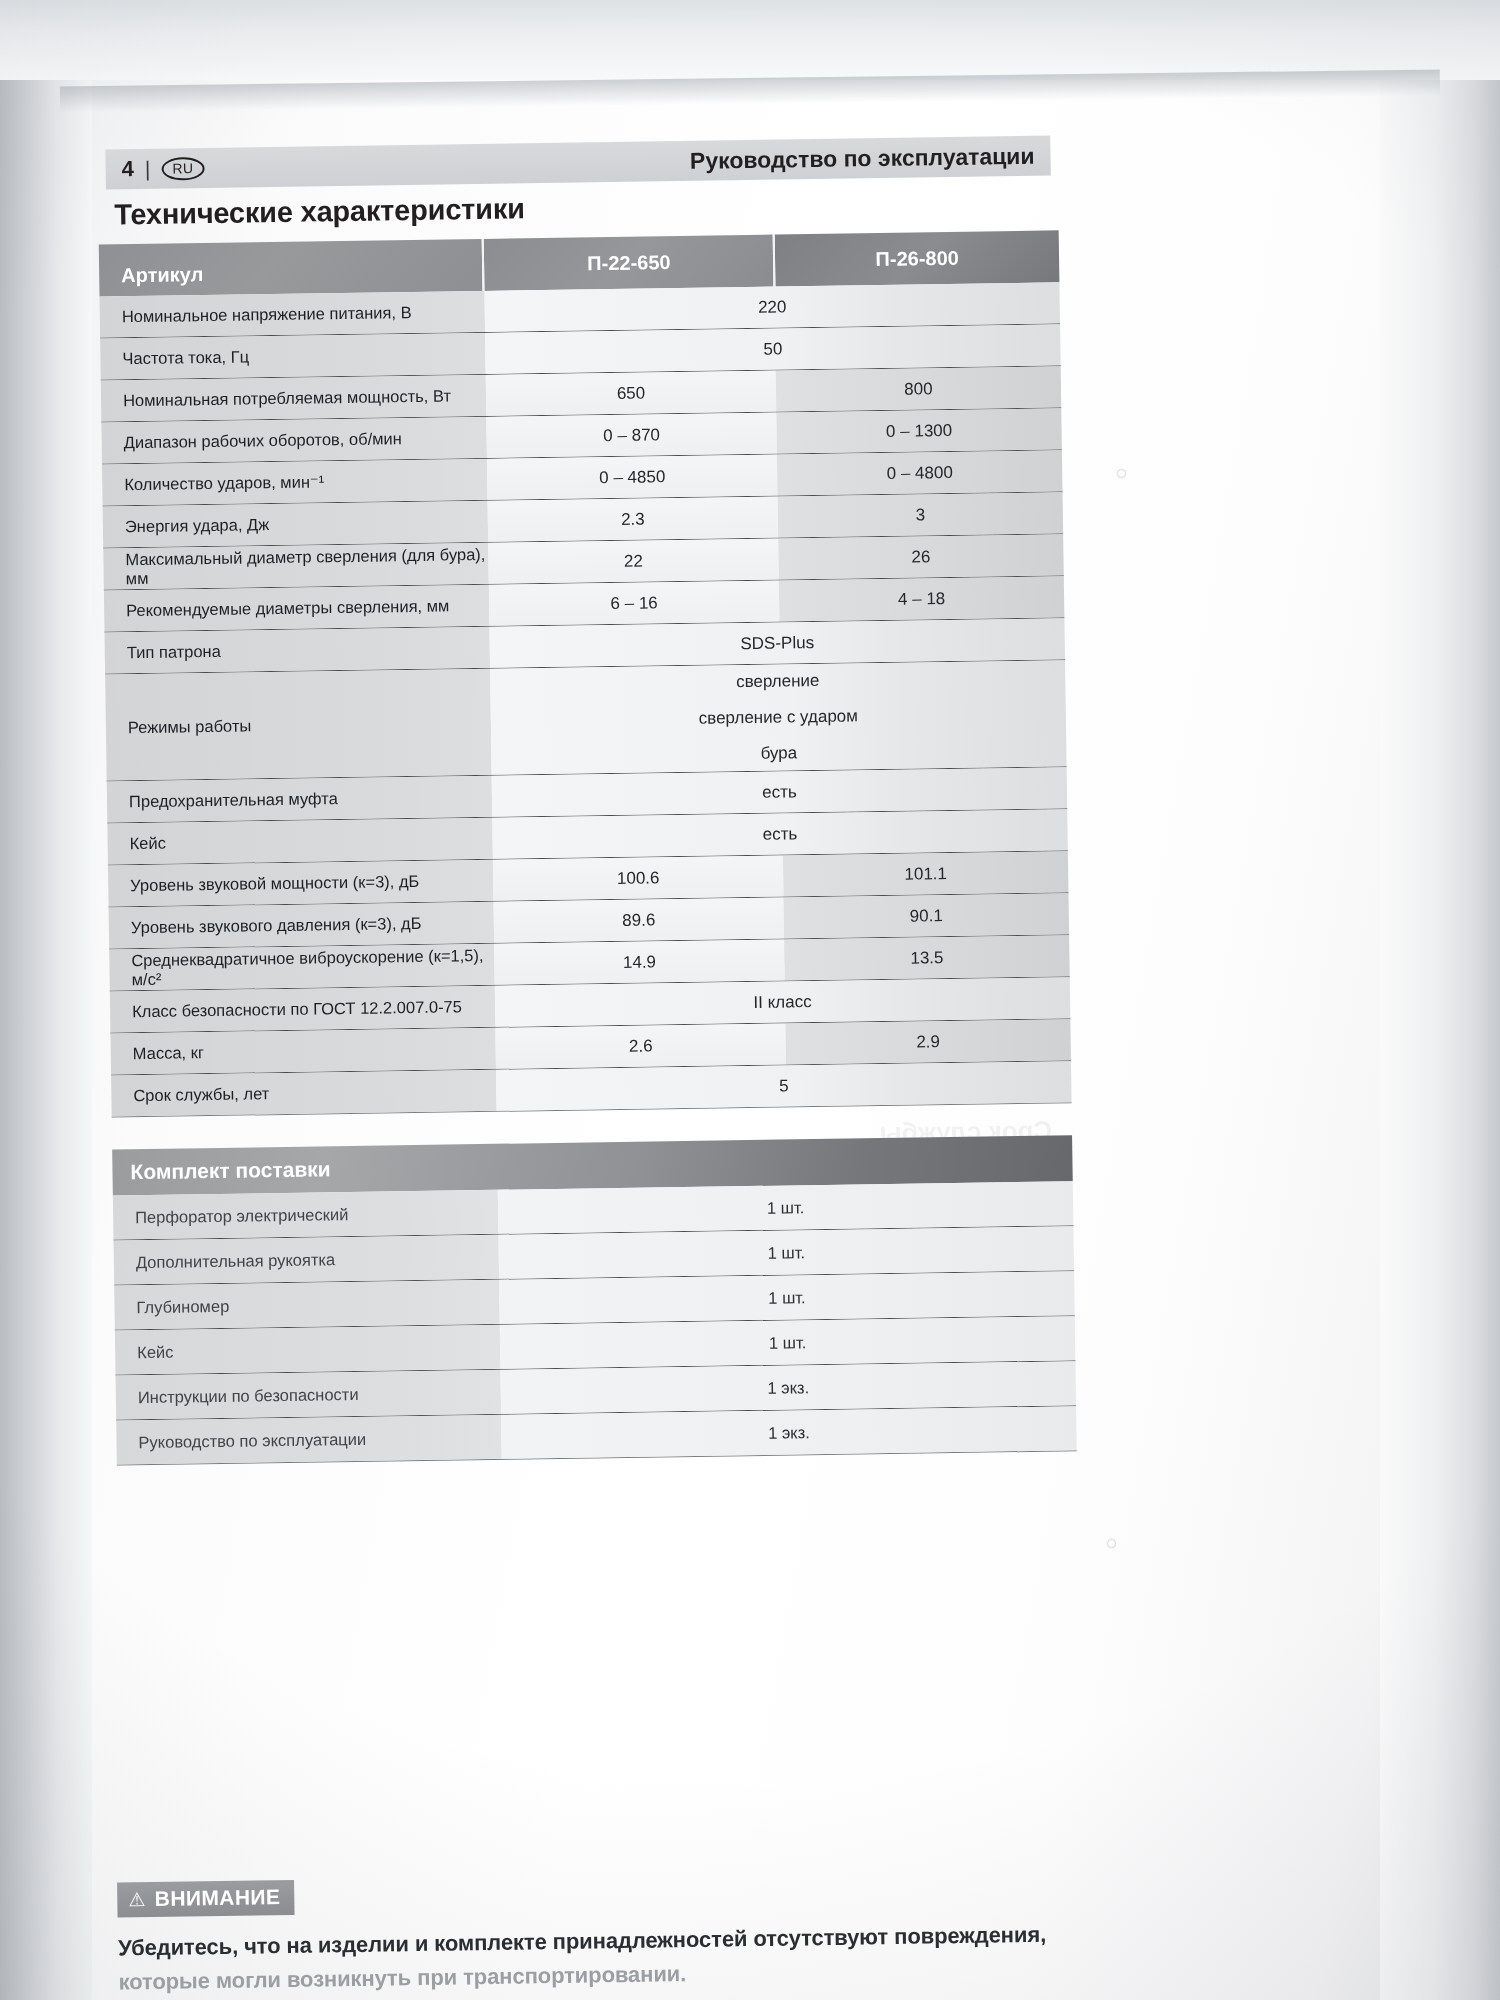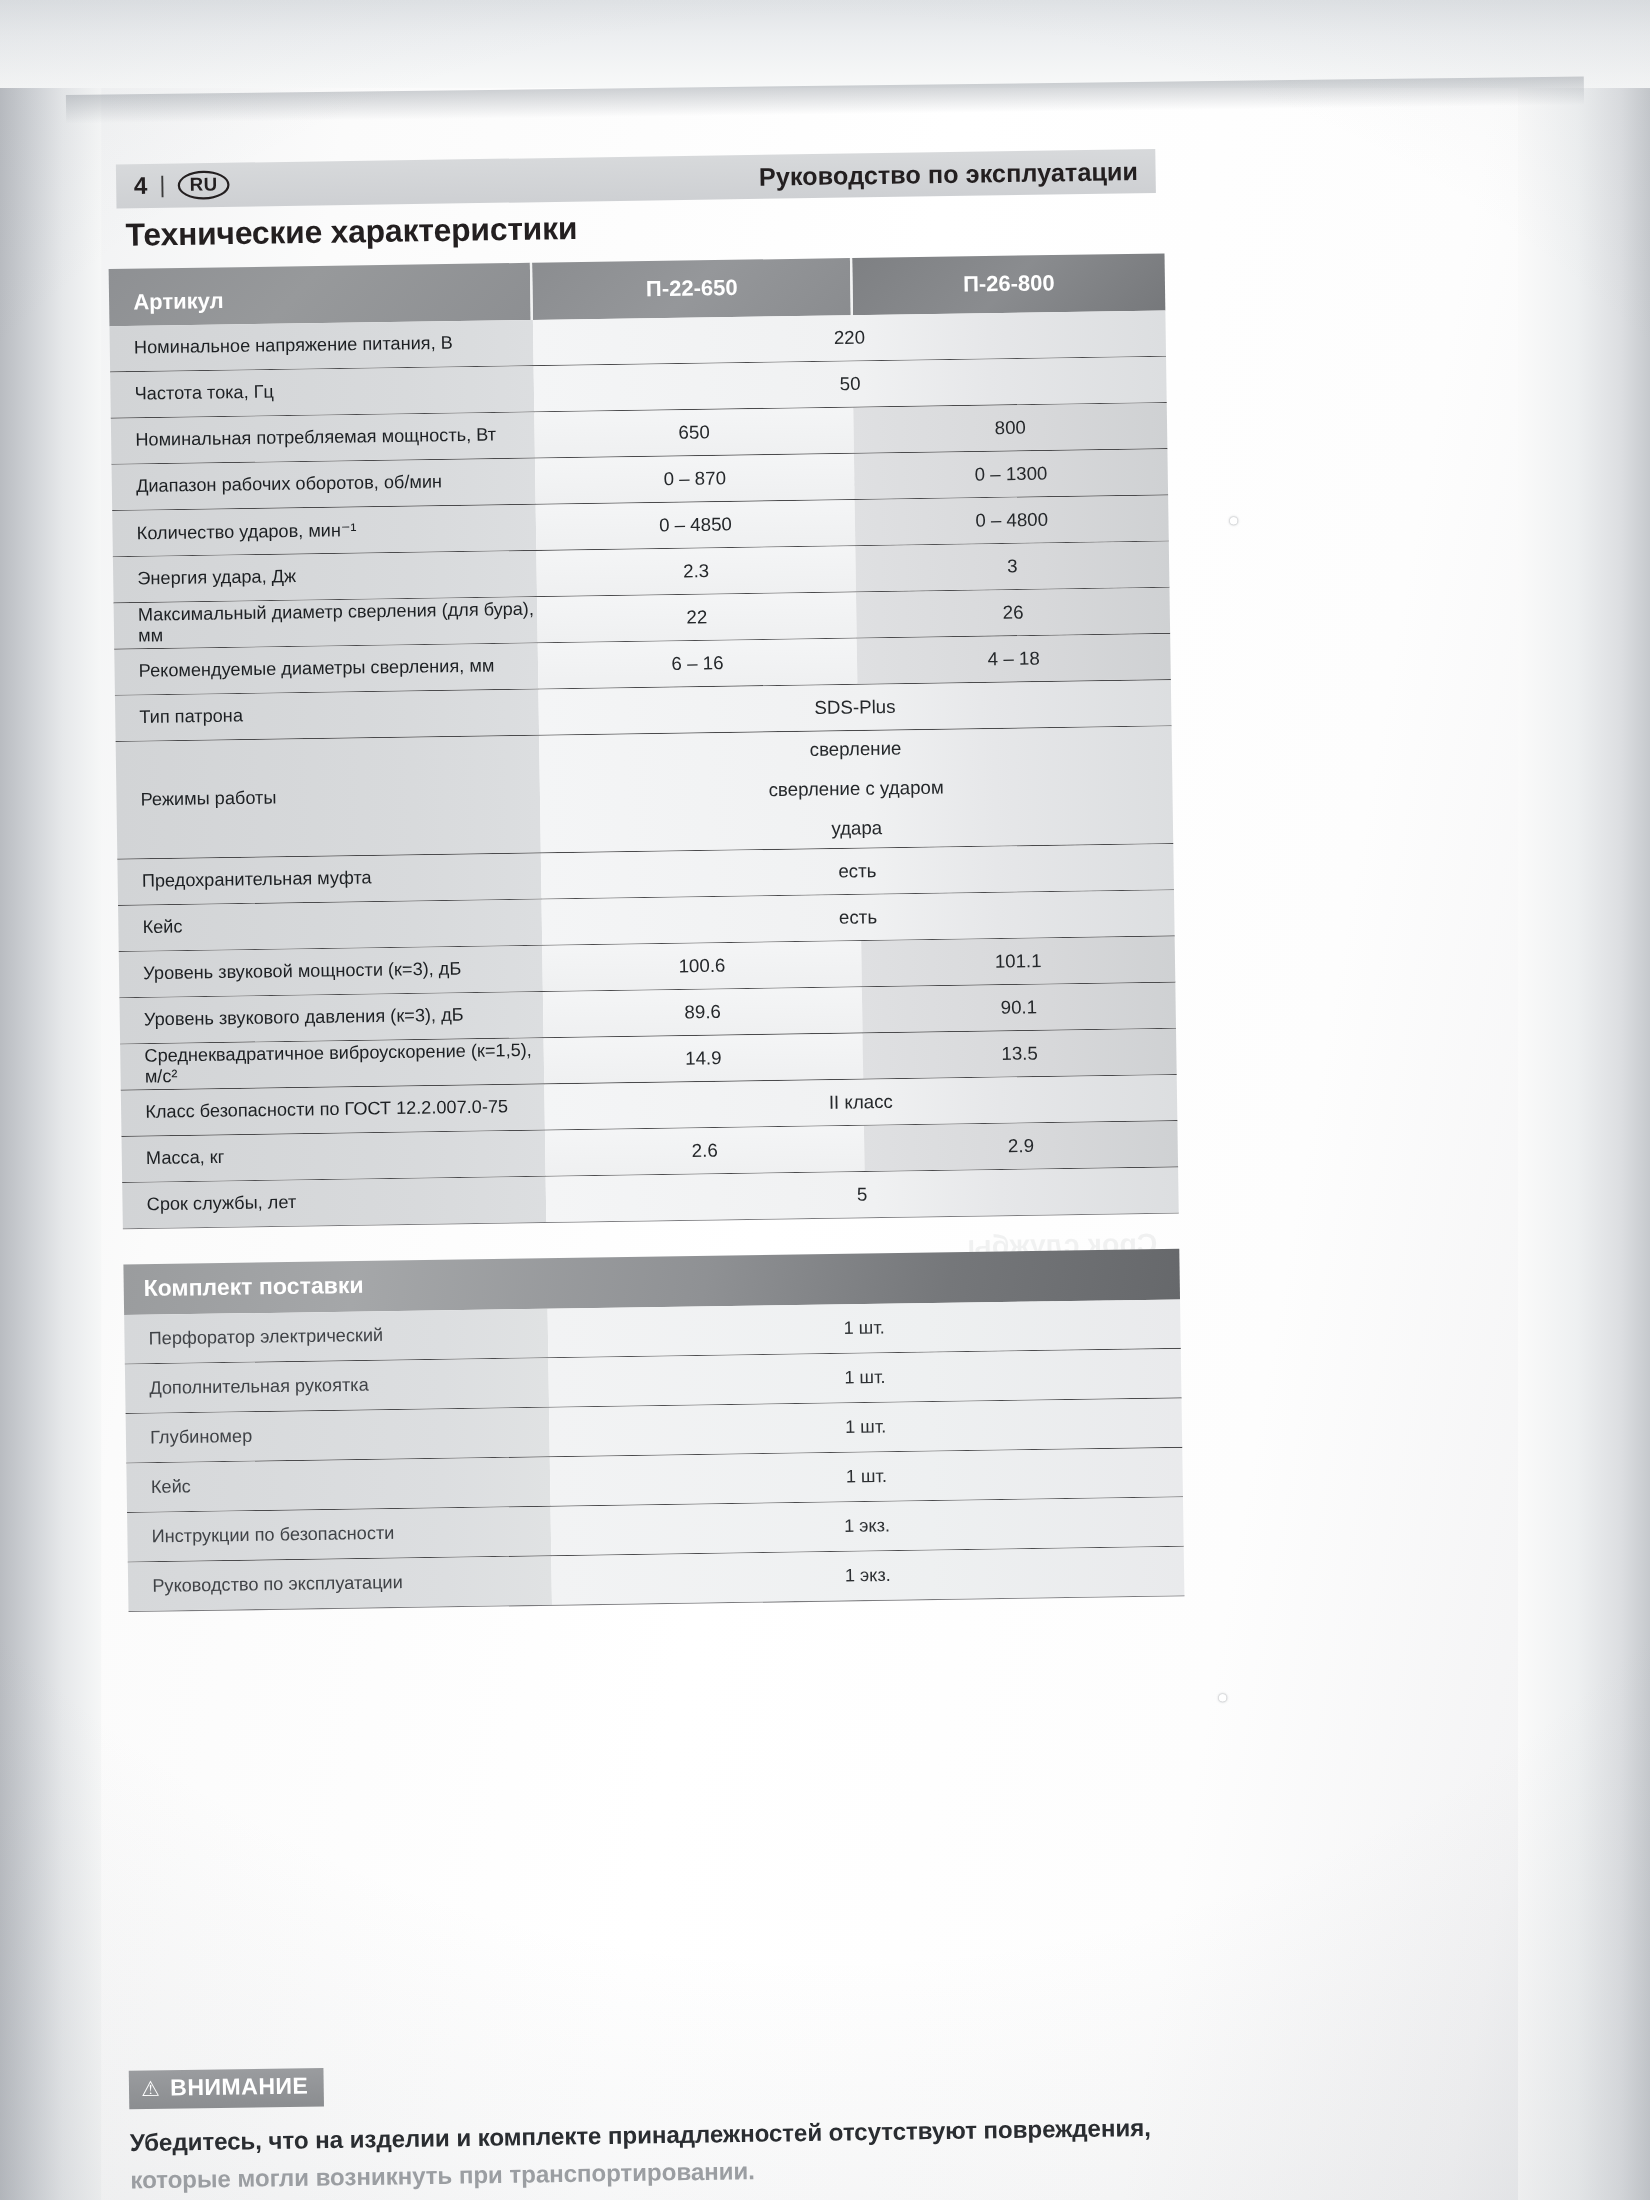--- a/index.html
+++ b/index.html
@@ -63,21 +63,21 @@
   .hdr{
     position:absolute;left:118px;top:143px;width:945px;height:40px;
     background:linear-gradient(180deg,#d7d9db 0%,#ced0d3 100%);
     display:flex;align-items:center;justify-content:space-between;
     padding:0 16px;box-sizing:border-box;
   }
   .hdr-left{display:flex;align-items:center;gap:11px;color:#231f20;}
   .hdr-page{font-size:22px;font-weight:bold;}
   .hdr-bar{font-size:21px;color:#3b3b3b;}
   .hdr-ru{
-    font-size:17px;font-weight:bold;letter-spacing:.5px;
+    font-size:14px;font-weight:normal;letter-spacing:.5px;
     border:2px solid #231f20;border-radius:50%;
     padding:2px 9px 3px;line-height:1;
   }
   .hdr-right{font-size:23px;font-weight:bold;color:#231f20;}
 
   .h1{
     position:absolute;left:126px;top:192px;
     font-size:29px;font-weight:bold;color:#231f20;letter-spacing:-.2px;
   }
 
@@ -257,21 +257,21 @@
       </div>
       <div class="row" style="height: 41px;">
         <div class="c-name">Тип патрона</div>
         <div class="c-both">SDS-Plus</div>
       </div>
       <div class="row" style="height: 106px;">
         <div class="c-name">Режимы работы</div>
         <div class="c-both">
           <div class="ln">сверление</div>
           <div class="ln">сверление с ударом</div>
-          <div class="ln">удара</div>
+          <div class="ln">бура</div>
         </div>
       </div>
       <div class="row" style="height: 41px;">
         <div class="c-name">Предохранительная муфта</div>
         <div class="c-both">есть</div>
       </div>
       <div class="row" style="height: 41px;">
         <div class="c-name">Кейс</div>
         <div class="c-both">есть</div>
       </div>

